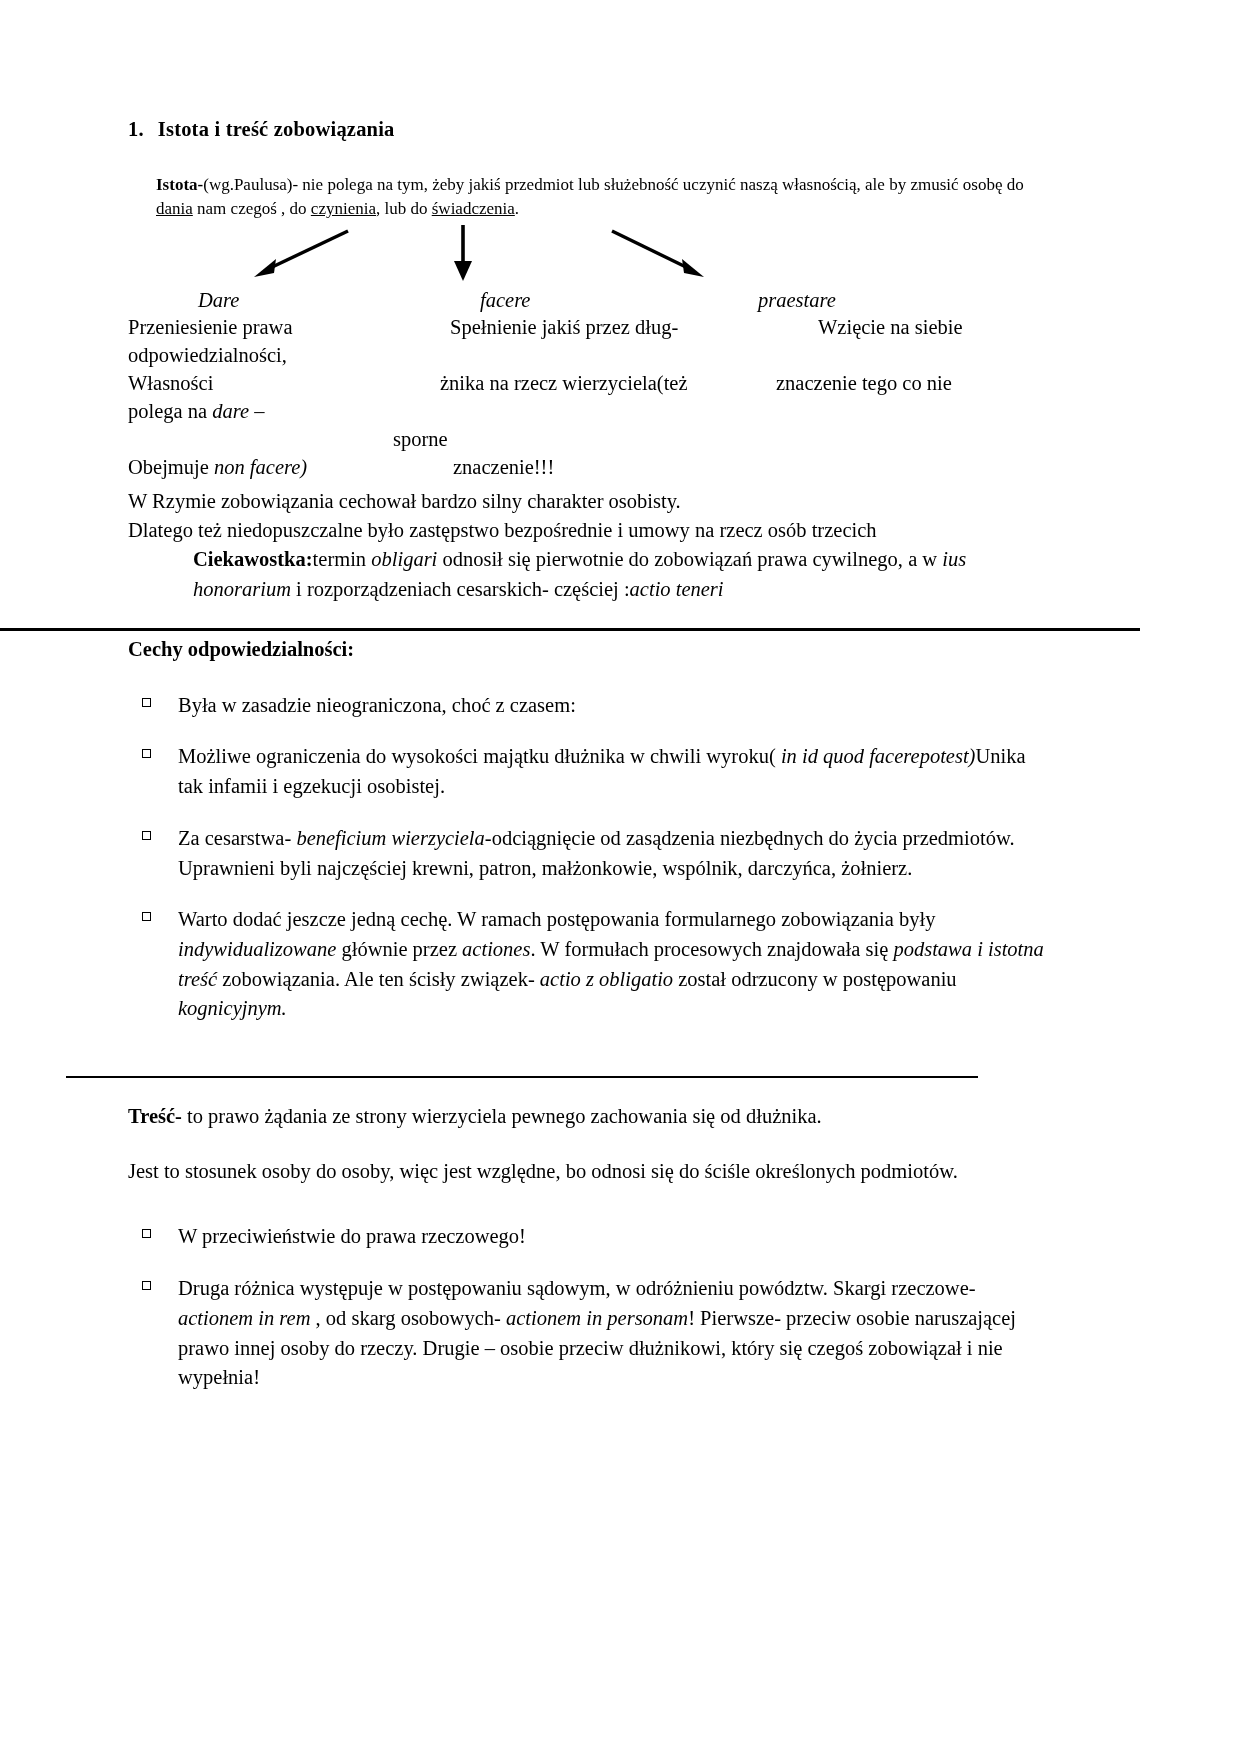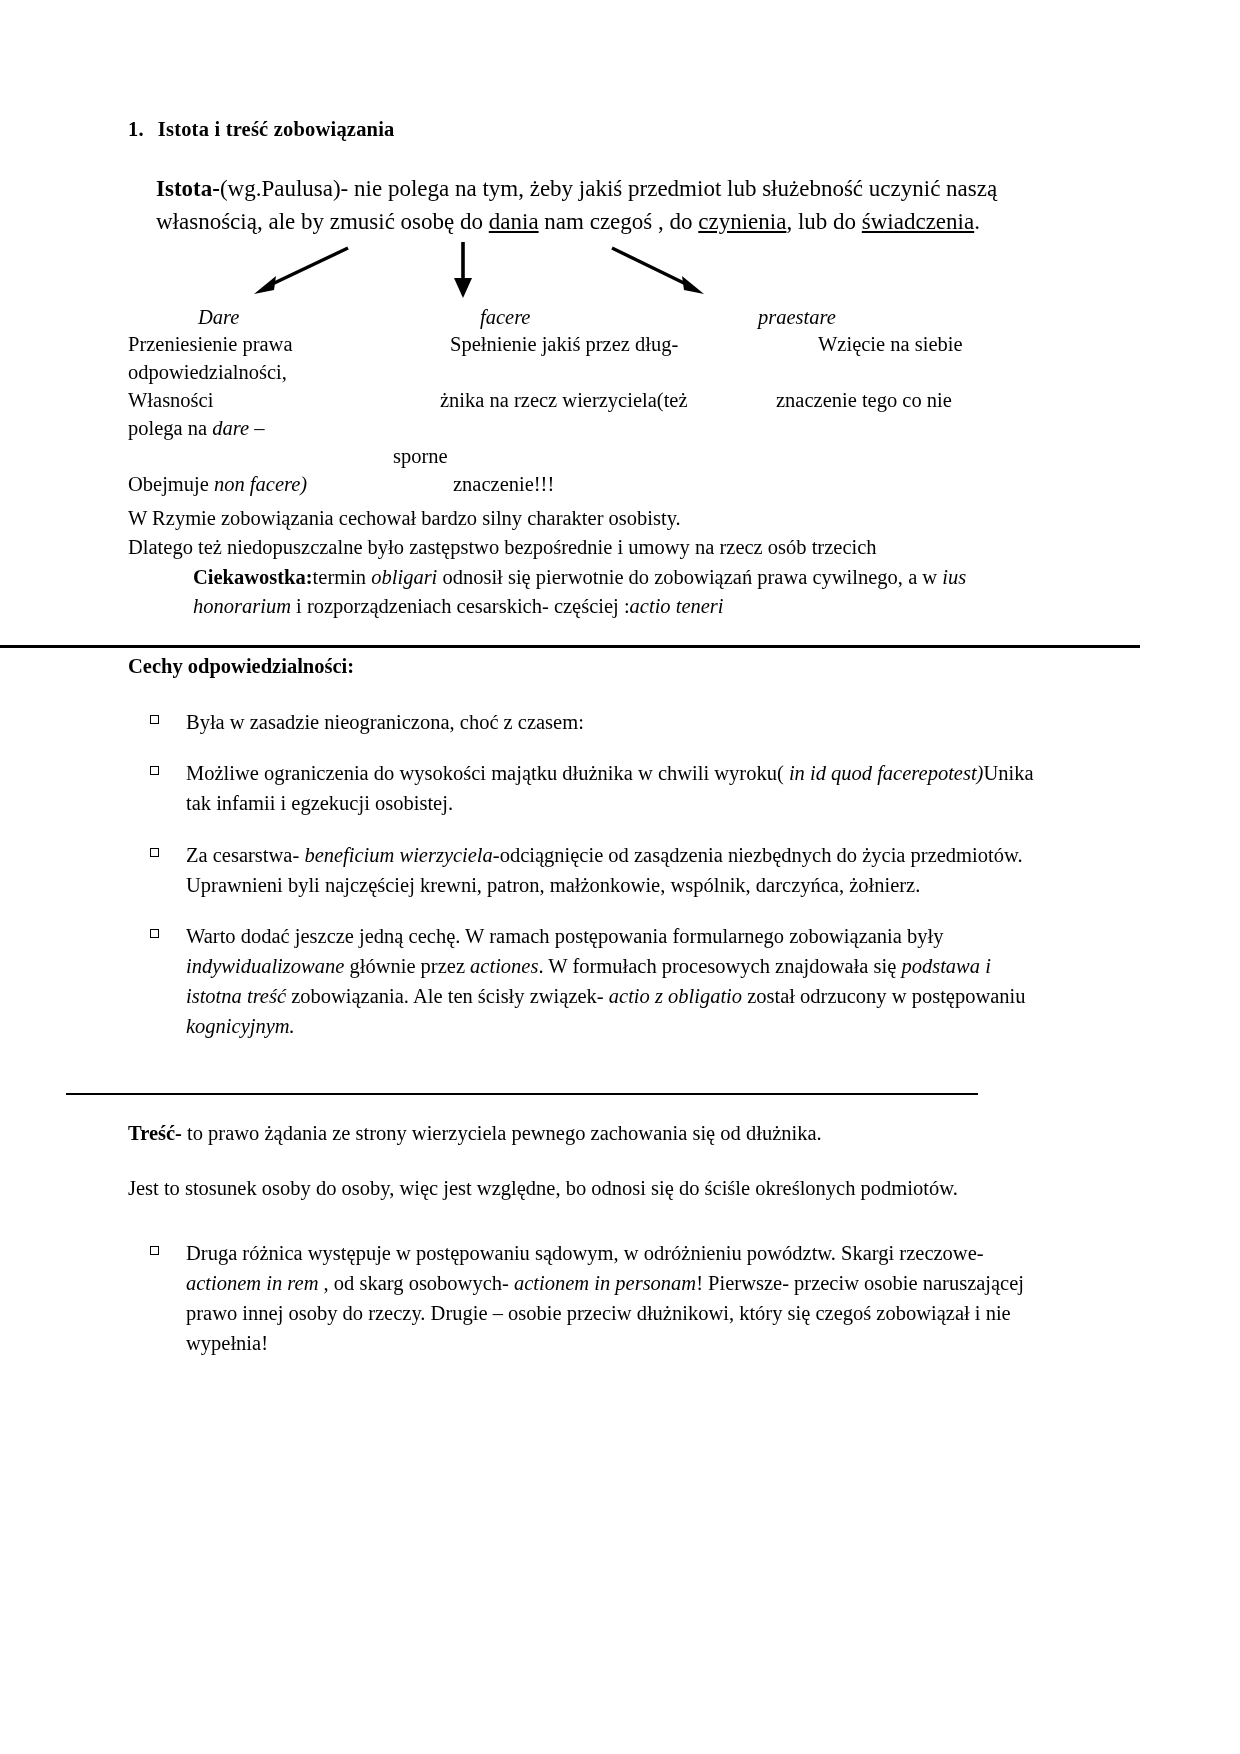--- a/index.html
+++ b/index.html
@@ -34,21 +34,21 @@
     font-weight: bold;
     font-size: 20.5px;
     letter-spacing: 0.2px;
     margin: 0 0 32px 0;
     padding-left: 0px;
   }
   .sec-heading .num { margin-right: 14px; }
 
   
   .intro {
-    font-size: 23px;
+    font-size: 17px;
     line-height: 1.42;
     margin: 0 0 0 28px;
     width: 888px;
   }
   .intro b { font-weight: bold; }
   .u { text-decoration: underline; }
 
   
   .arrows {
     position: relative;
@@ -121,21 +121,21 @@
   .sub-heading {
     font-weight: bold;
     font-size: 20.5px;
     margin: 0 0 0 0;
     padding-left: 0px;
   }
 
   
   ul.blist {
     list-style: none;
-    margin: 16px;
+    margin: 8px;
     padding: 0;
   }
   ul.blist > li {
     position: relative;
     font-size: 20.5px;
     line-height: 1.45;
     padding-left: 42px;
     margin-bottom: 22px;
   }
   ul.blist > li .bullet {
@@ -237,18 +237,22 @@
 
     <p class="para" style="margin-bottom:26px;">
       <b>Treść-</b><span> to prawo żądania ze strony wierzyciela pewnego zachowania się od dłużnika.</span>
     </p>
 
     <p class="para" style="margin-bottom:36px; text-align:justify; width:905px;">Jest to stosunek osoby do osoby, więc jest względne, bo odnosi się do ściśle określonych podmiotów.</p>
 
     <ul class="blist">
       <li>
         <span class="bullet"></span>
+        <span>W przeciwieństwie do prawa rzeczowego!</span>
+      </li>
+      <li>
+        <span class="bullet"></span>
         <span>Druga różnica występuje w postępowaniu sądowym, w odróżnieniu powództw. Skargi rzeczowe- </span><span class="it">actionem in rem</span><span> , od skarg osobowych-  </span><span class="it">actionem in personam</span><span>! Pierwsze- przeciw osobie naruszającej prawo innej osoby do rzeczy. Drugie – osobie przeciw dłużnikowi, który się czegoś zobowiązał i nie wypełnia!</span>
       </li>
     </ul>
 
   </div>
 </div>
 
 </body></html>

